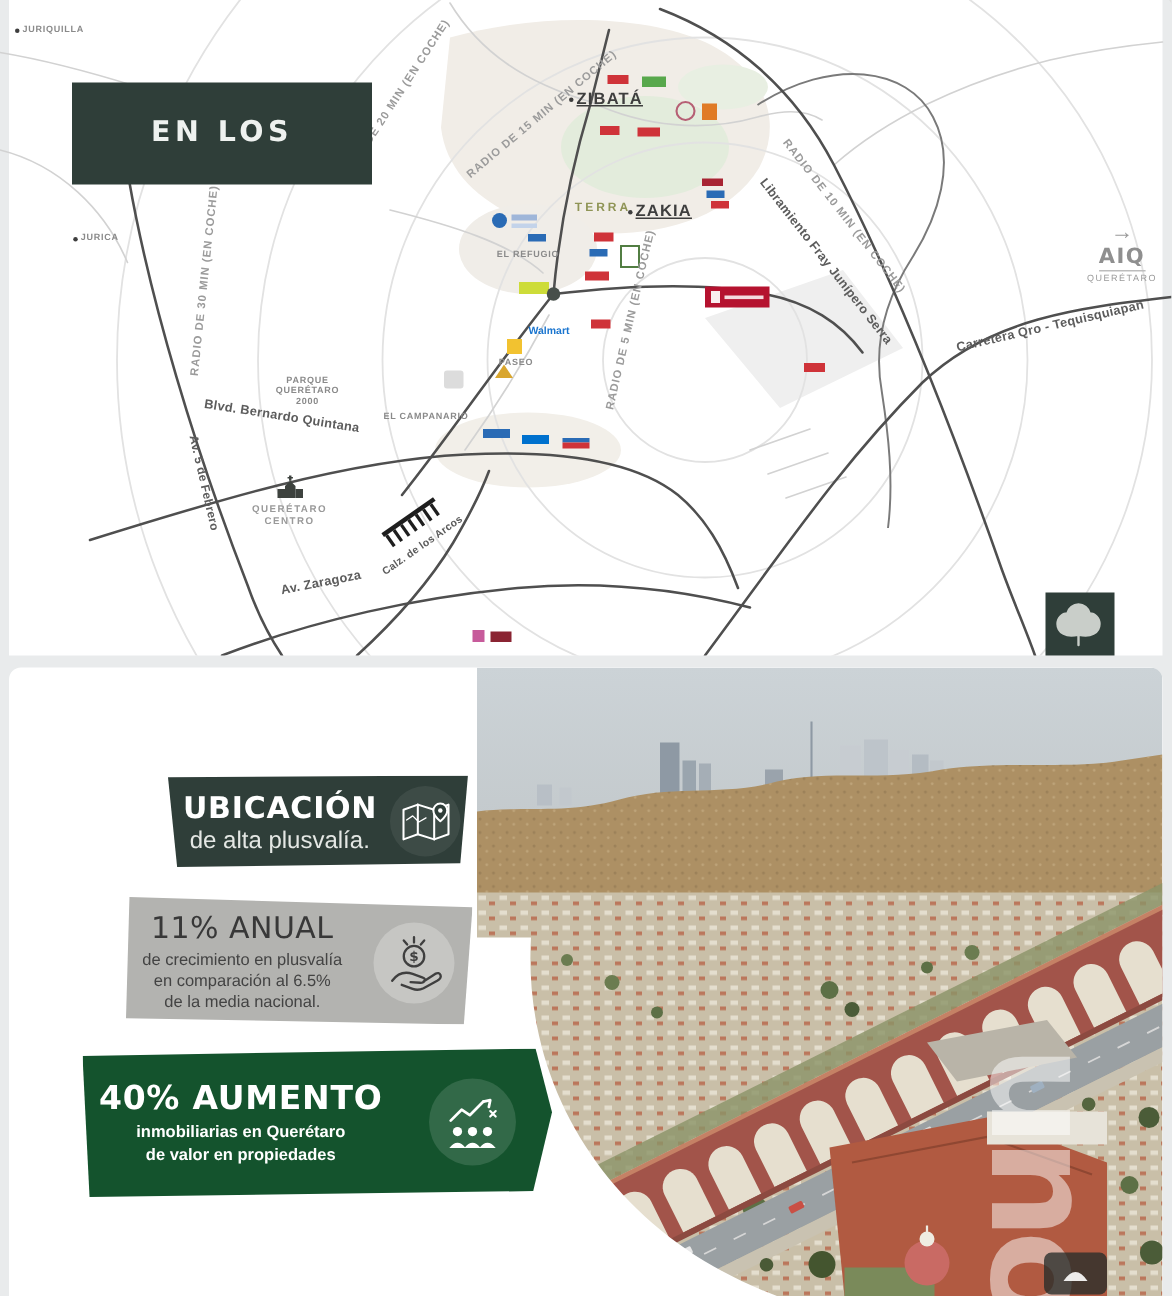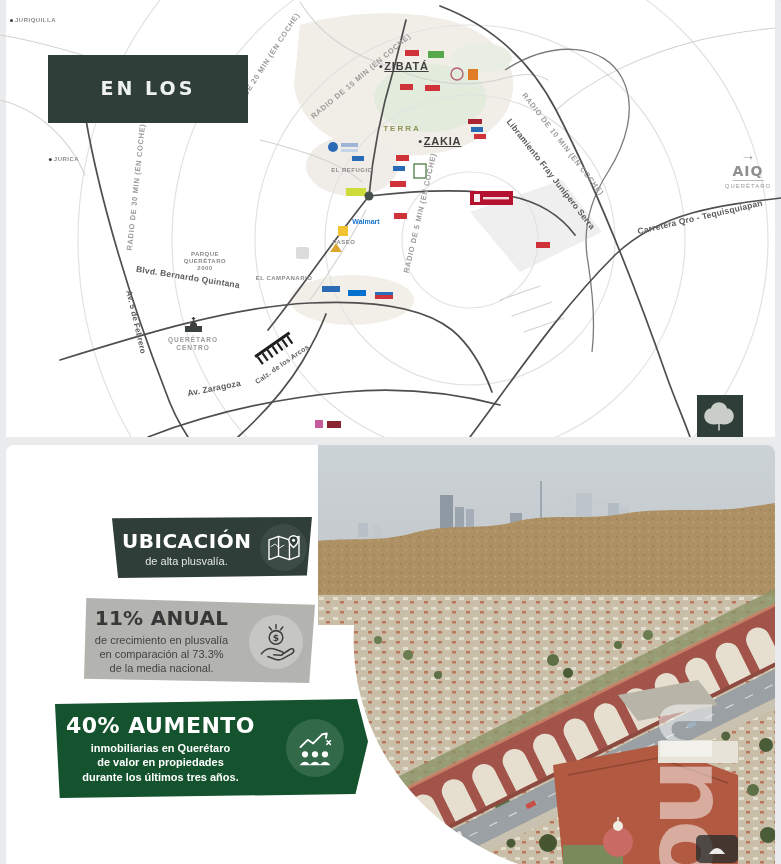--- a/index.html
+++ b/index.html
@@ -49,27 +49,27 @@
   
   .hbox{position:absolute;z-index:5;font-family:"DejaVu Sans",sans-serif;}
   .hbox .txt{position:absolute;inset:0;display:flex;flex-direction:column;justify-content:center;
              text-align:center;}
   .hbox .icon-wrap{position:absolute;border-radius:50%;display:flex;align-items:center;justify-content:center;}
 
   .ubicacion{left:112px;top:517px;width:203px;height:61px;background:#2f3e39;color:#fff;
              clip-path:polygon(0% 2%,98.5% 0%,96% 96%,3% 100%);}
   .ubicacion .txt{padding-right:64px;padding-left:10px;}
   .ubicacion .h1{font-size:20px;font-weight:800;letter-spacing:.5px;}
-  .ubicacion .h2{font-size:11px;font-weight:400;color:#e4e7e4;margin-top:2px;font-family:"Liberation Sans",sans-serif;}
+  .ubicacion .h2{font-size:16px;font-weight:400;color:#e4e7e4;margin-top:2px;font-family:"Liberation Sans",sans-serif;}
   .ubicacion .icon-wrap{right:8px;top:7px;width:47px;height:47px;background:rgba(255,255,255,.07);}
 
   .growth{left:84px;top:598px;width:231px;height:85px;background:#b3b3b0;color:#3c3c3c;
           clip-path:polygon(1% 0%,100% 8%,97.5% 100%,0% 95%);}
   .growth .txt{padding-right:76px;}
-  .growth .h1{font-size:20px;font-weight:700;letter-spacing:.3px;color:#383838;}
+  .growth .h1{font-size:20px;font-weight:400;letter-spacing:.3px;color:#383838;}
   .growth .body{font-size:11px;line-height:1.3;font-family:"Liberation Sans",sans-serif;color:#434343;margin-top:3px;}
   .growth .icon-wrap{right:12px;top:17px;width:54px;height:54px;background:#c6c6c3;}
 
   .increase{left:55px;top:699px;width:313px;height:99px;background:#14532d;color:#fff;
             clip-path:polygon(0% 5%,96.5% 0%,100% 43%,96% 96%,1.5% 100%);}
   .increase .txt{padding-right:102px;}
   .increase .h1{font-size:22px;font-weight:800;letter-spacing:.5px;}
   .increase .body{font-size:11px;font-weight:600;line-height:1.3;font-family:"Liberation Sans",sans-serif;margin-top:3px;}
   .increase .icon-wrap{right:24px;top:20px;width:58px;height:58px;background:rgba(255,255,255,.13);}
 </style>
@@ -202,21 +202,21 @@
       <span>EL REFUGIO</span>
     </div>
   <div class="lbl small" style="left:284px;top:278px">
       <span>EL CAMPANARIO</span>
     </div>
   <div class="lbl small wrap" style="left:205px;top:262px;width:48px"><span>PARQUE QUERÉTARO 2000</span></div>
   <div class="lbl wrap" style="left:193px;top:344px;width:70px;font-size:6.5px;color:#9a9a9a;letter-spacing:1px">
     <div>QUERÉTARO</div>
       <div>CENTRO</div>
   </div>
-  <div class="lbl" style="left:402px;top:128px;font-size:8px;letter-spacing:2px;color:#8f9456;font-weight:700">
+  <div class="lbl" style="left:402px;top:138px;font-size:8px;letter-spacing:2px;color:#8f9456;font-weight:700">
       <span>TERRA</span>
     </div>
   <div class="lbl" style="left:366px;top:221px;font-size:7px;color:#1a75cf;letter-spacing:0">
       <span>Walmart</span>
     </div>
   <div class="lbl small" style="left:344px;top:242px">
       <span>PASEO</span>
     </div>
 
   <div class="lbl radius" style="left:420px;top:213px;transform:translate(-50%,-50%) rotate(-77deg)">
@@ -404,21 +404,21 @@
       </g>
     </svg>
   </div>
 </div>
 
 <div class="hbox growth">
   <div class="txt">
     <div class="h1">11% ANUAL</div>
     <div class="body">
       <div>de crecimiento en plusvalía</div>
-      <div>en comparación al 73.3%</div>
+      <div>en comparación al 6.5%</div>
       <div>de la media nacional.</div>
     </div>
   </div>
   <div class="icon-wrap">
     <svg width="40" height="40" viewBox="0 0 44 44">
       <g fill="none" stroke="#3f3f3f" stroke-width="1.7" stroke-linecap="round" stroke-linejoin="round">
         <path d="M22 3 V7 M14.5 5.5 L17 8.5 M29.5 5.5 L27 8.5"></path>
         <circle cx="22" cy="17" r="7.5"></circle>
         <path d="M6 35 q6 -8 15 -5 l7 2.5 q3 1 1.5 3 q-1 1.2 -3 1 l-7 -.5 m9.5 -.5 l8.5 -5.5 q3 -1.5 4 1 q.7 2 -2.5 4 l-10 5.5 q-4 2 -8 .5 l-8 -3"></path>
       </g>
@@ -426,21 +426,20 @@
     </svg>
   </div>
 </div>
 
 <div class="hbox increase">
   <div class="txt">
     <div class="h1">40% AUMENTO</div>
     <div class="body">
       <div>inmobiliarias en Querétaro</div>
       <div>de valor en propiedades</div>
-      <div>durante los últimos tres años.</div>
     </div>
   </div>
   <div class="icon-wrap">
     <svg width="42" height="40" viewBox="0 0 46 44">
       <g fill="none" stroke="#ffffff" stroke-width="2" stroke-linecap="round" stroke-linejoin="round">
         <path d="M7 21 L15 13 L21 17 L31 7"></path>
         <path d="M31 7 L36 6 L35 11"></path>
         <path d="M36 14 l4 4 M40 14 l-4 4" stroke-width="1.6"></path>
       </g>
       <g fill="#ffffff">

